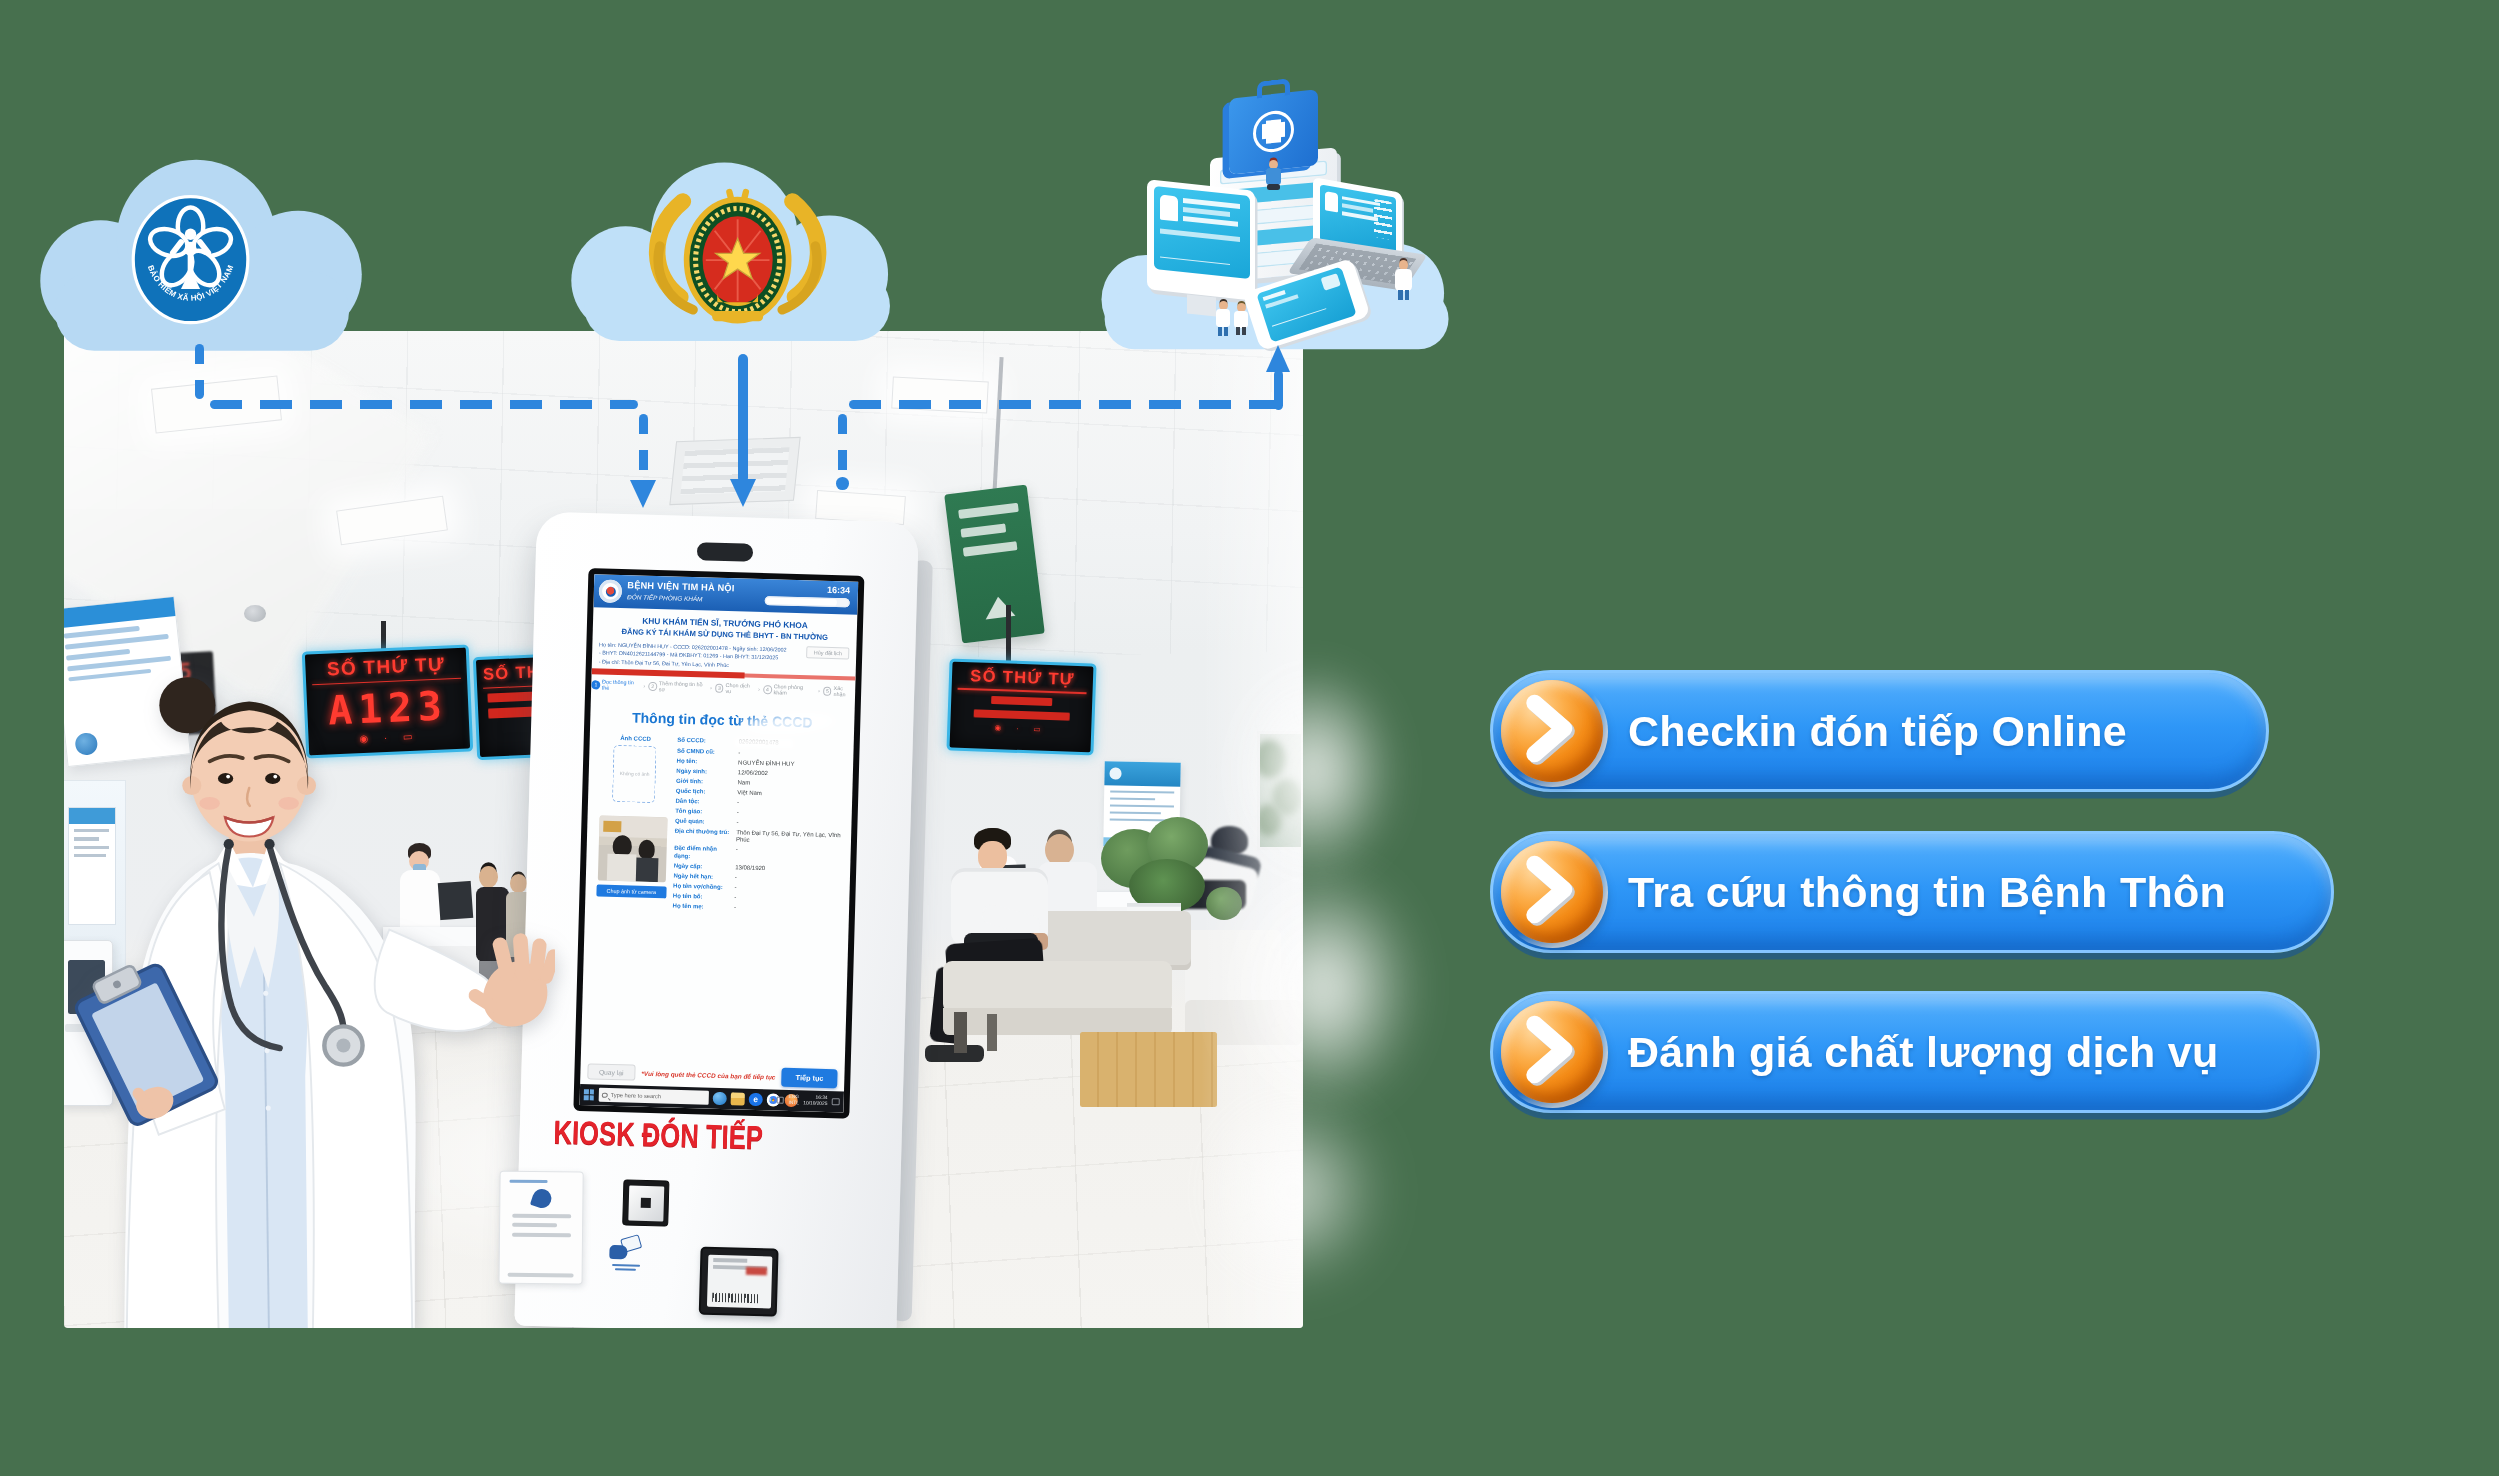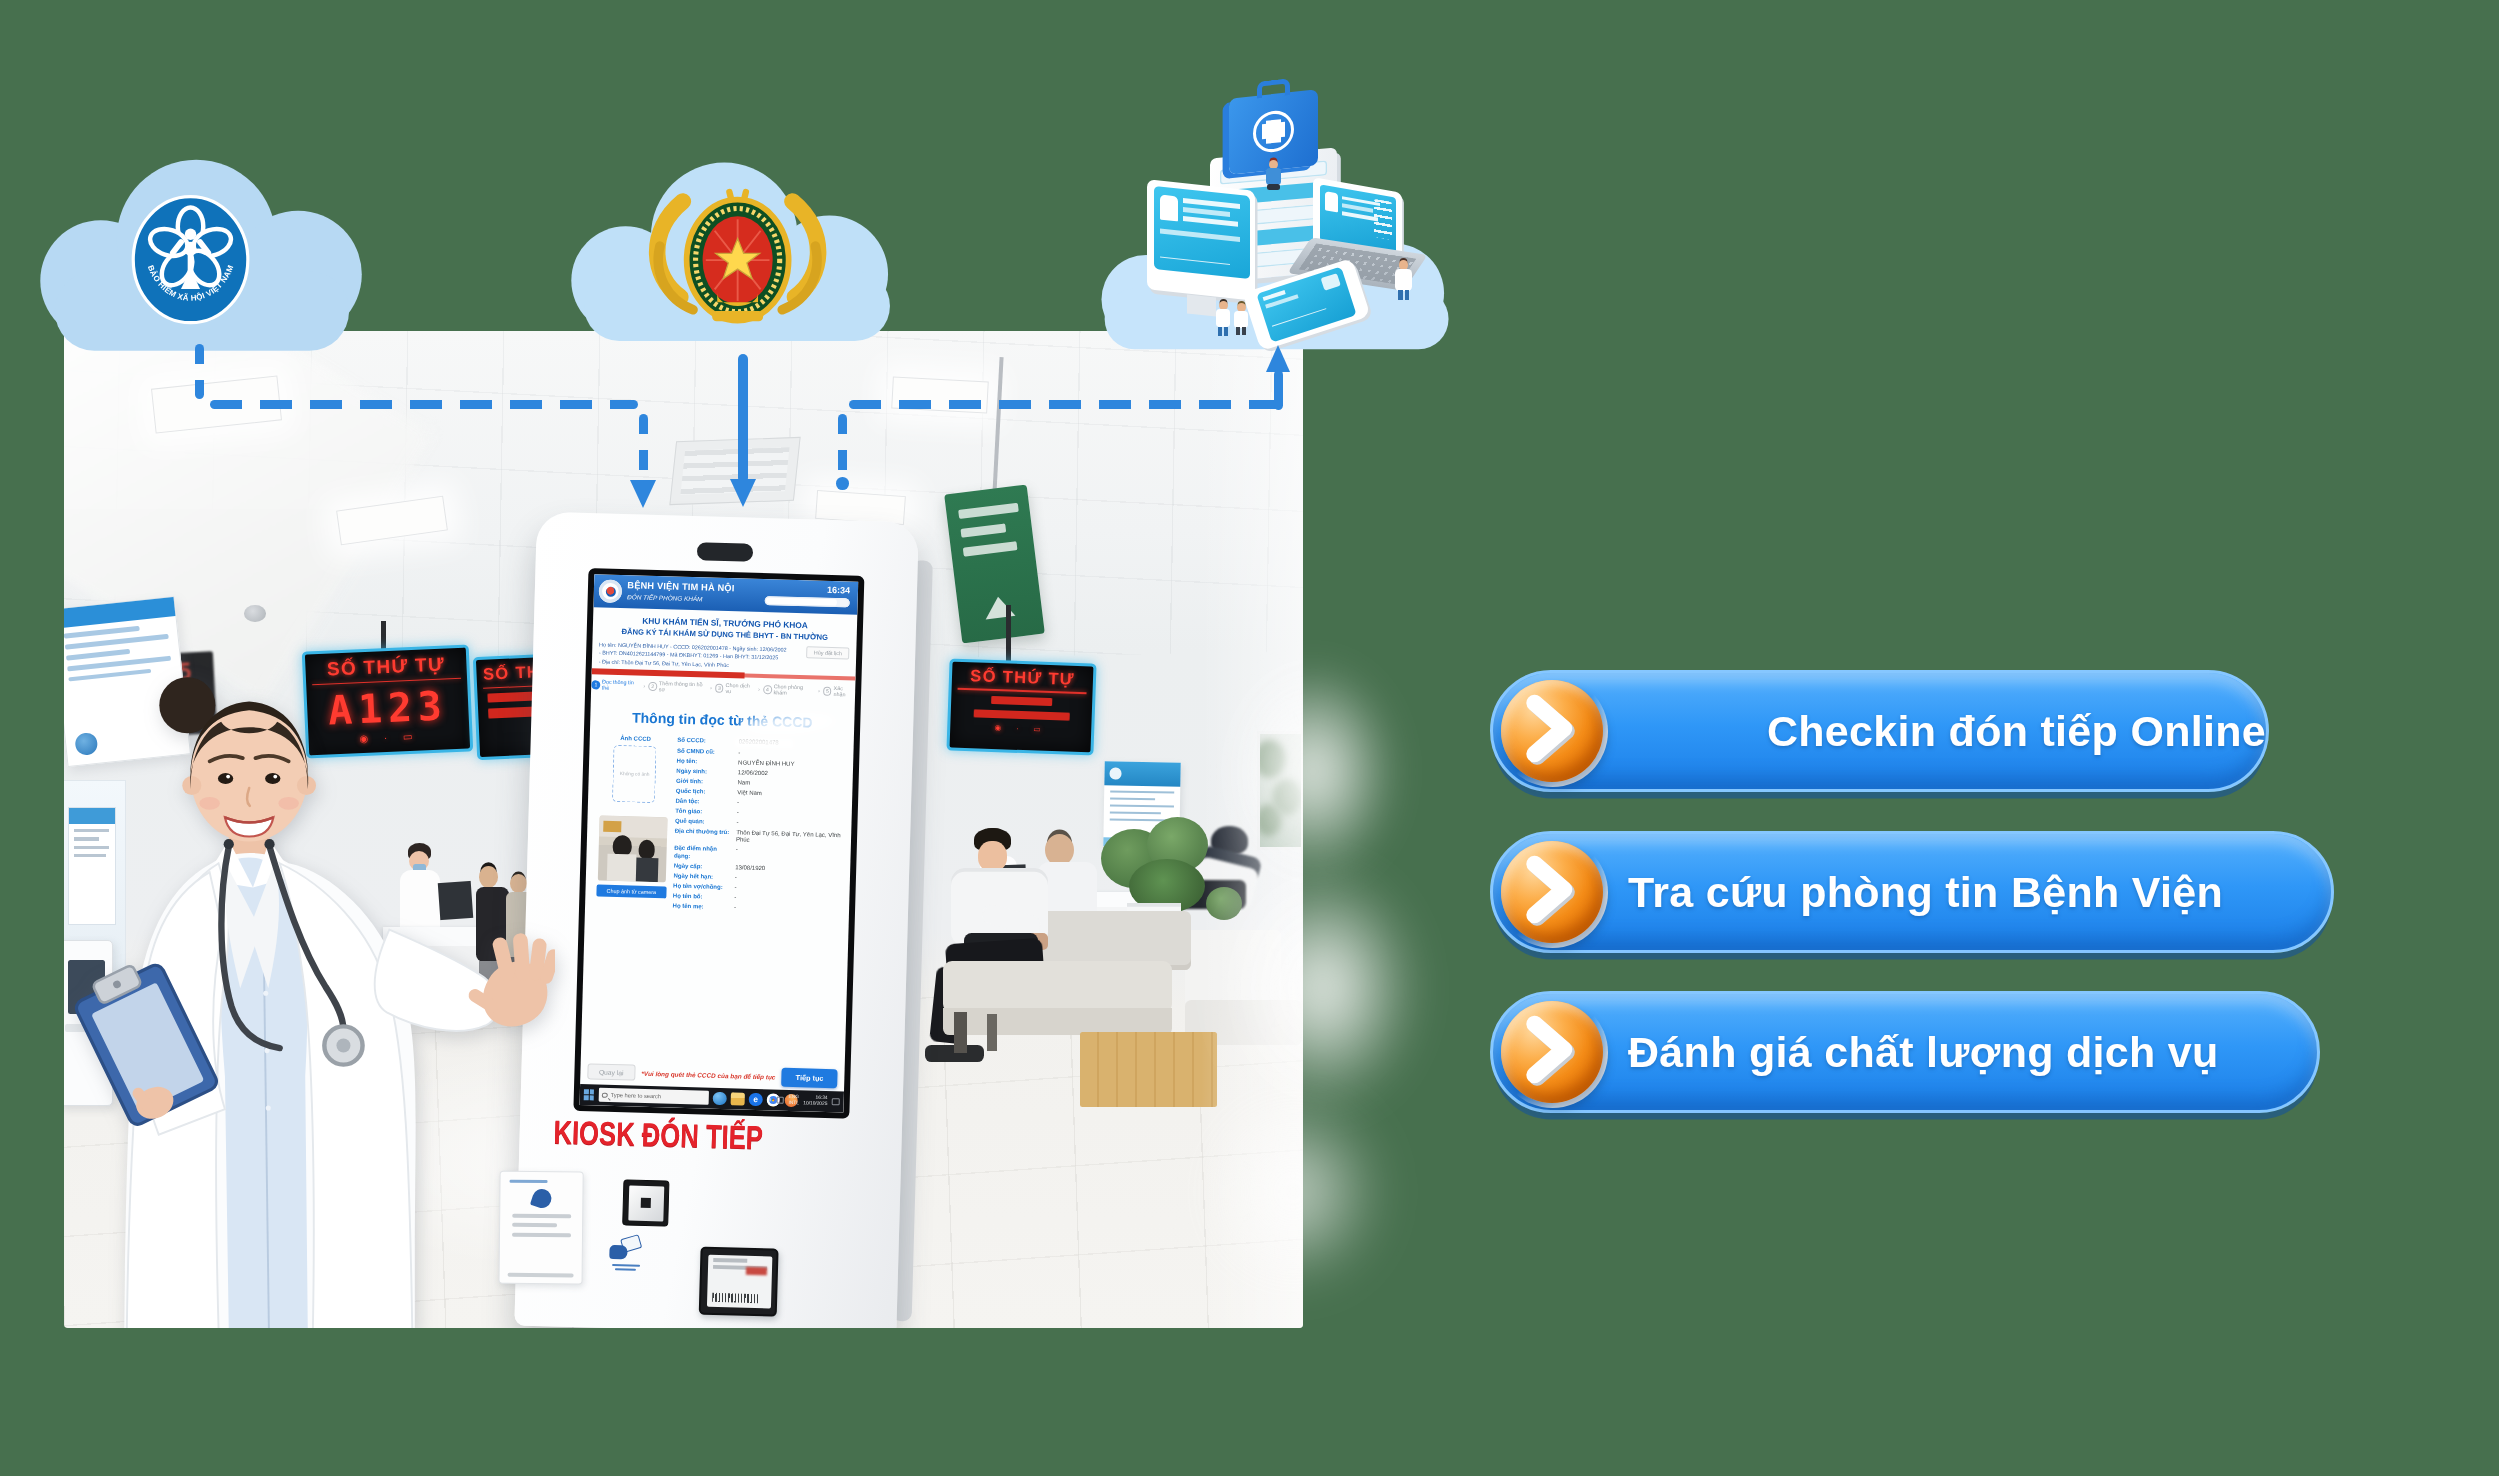--- a/index.html
+++ b/index.html
@@ -818,37 +818,37 @@
   <div class="cline dash-h" style="left:849px;top:400px;width:442px;"></div>
   <div class="cline dash-v" style="left:639px;top:414px;height:66px;"></div>
   <div class="cline tri-down" style="left:630px;top:480px;"></div>
   <div class="cline solid-v" style="left:738px;top:354px;height:129px;"></div>
   <div class="cline tri-down" style="left:730px;top:479px;"></div>
   <div class="cline dash-v" style="left:838px;top:414px;height:61px;"></div>
   <div class="cline dot" style="left:836px;top:477px;"></div>
   <div class="cline tri-up" style="left:1266px;top:345px;"></div>
   <div class="cline solid-v" style="left:1274px;top:370px;height:40px;width:9px;"></div>
 
-  <div class="cta" style="top:670px;width:779px;justify-content:flex-end;">
+  <div class="cta" style="top:670px;width:779px;">
     <div class="orb">
       <svg width="69" height="74" viewBox="0 0 108 116">
           <polyline points="30,18 76,58 30,98" fill="none" stroke="#c9ced4" stroke-width="26" stroke-linecap="round" stroke-linejoin="round"></polyline>
           <polyline points="26,14 72,54 26,94" fill="none" stroke="#ffffff" stroke-width="26" stroke-linecap="round" stroke-linejoin="round"></polyline>
         </svg>
     </div>
     <div class="lbl">Checkin đón tiếp Online</div>
   </div>
   <div class="cta" style="top:831px;width:844px;">
     <div class="orb">
       <svg width="69" height="74" viewBox="0 0 108 116">
           <polyline points="30,18 76,58 30,98" fill="none" stroke="#c9ced4" stroke-width="26" stroke-linecap="round" stroke-linejoin="round"></polyline>
           <polyline points="26,14 72,54 26,94" fill="none" stroke="#ffffff" stroke-width="26" stroke-linecap="round" stroke-linejoin="round"></polyline>
         </svg>
     </div>
-    <div class="lbl">Tra cứu phòng tin Bệnh Viện</div>
+    <div class="lbl">Tra cứu thông tin Bệnh Thôn</div>
   </div>
   <div class="cta" style="top:991px;width:830px;">
     <div class="orb">
       <svg width="69" height="74" viewBox="0 0 108 116">
           <polyline points="30,18 76,58 30,98" fill="none" stroke="#c9ced4" stroke-width="26" stroke-linecap="round" stroke-linejoin="round"></polyline>
           <polyline points="26,14 72,54 26,94" fill="none" stroke="#ffffff" stroke-width="26" stroke-linecap="round" stroke-linejoin="round"></polyline>
         </svg>
     </div>
     <div class="lbl">Đánh giá chất lượng dịch vụ</div>
   </div>

